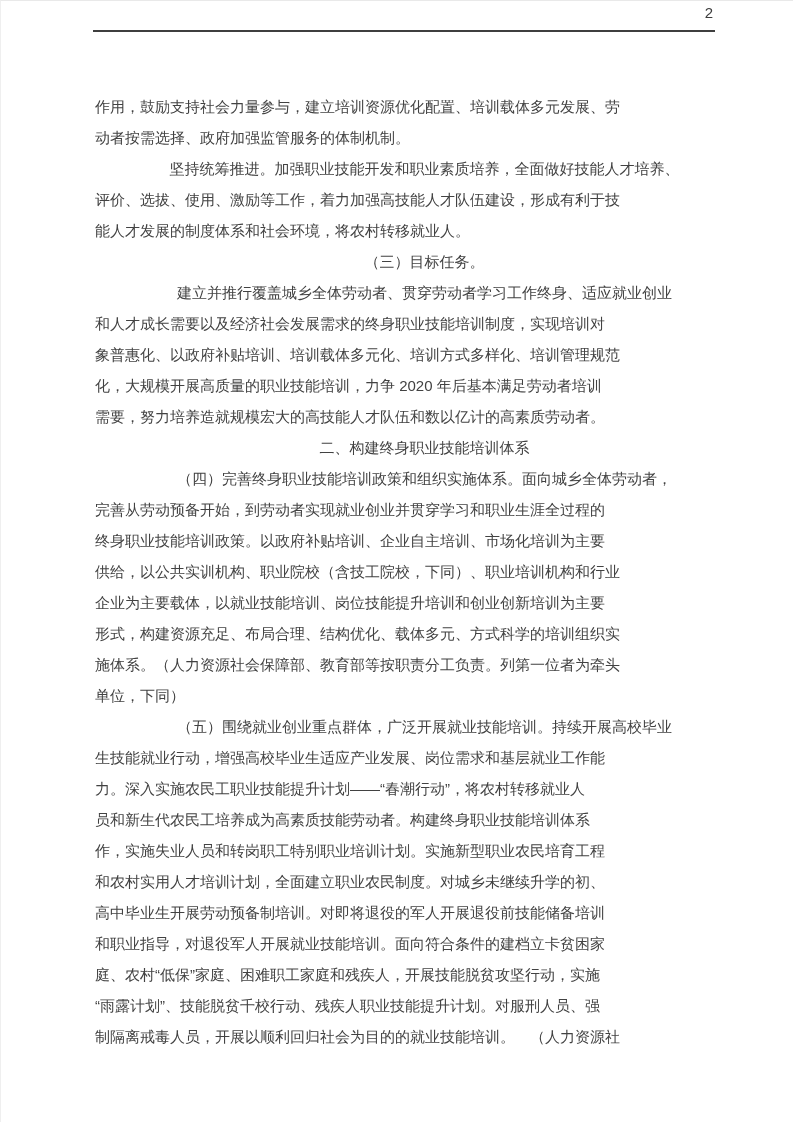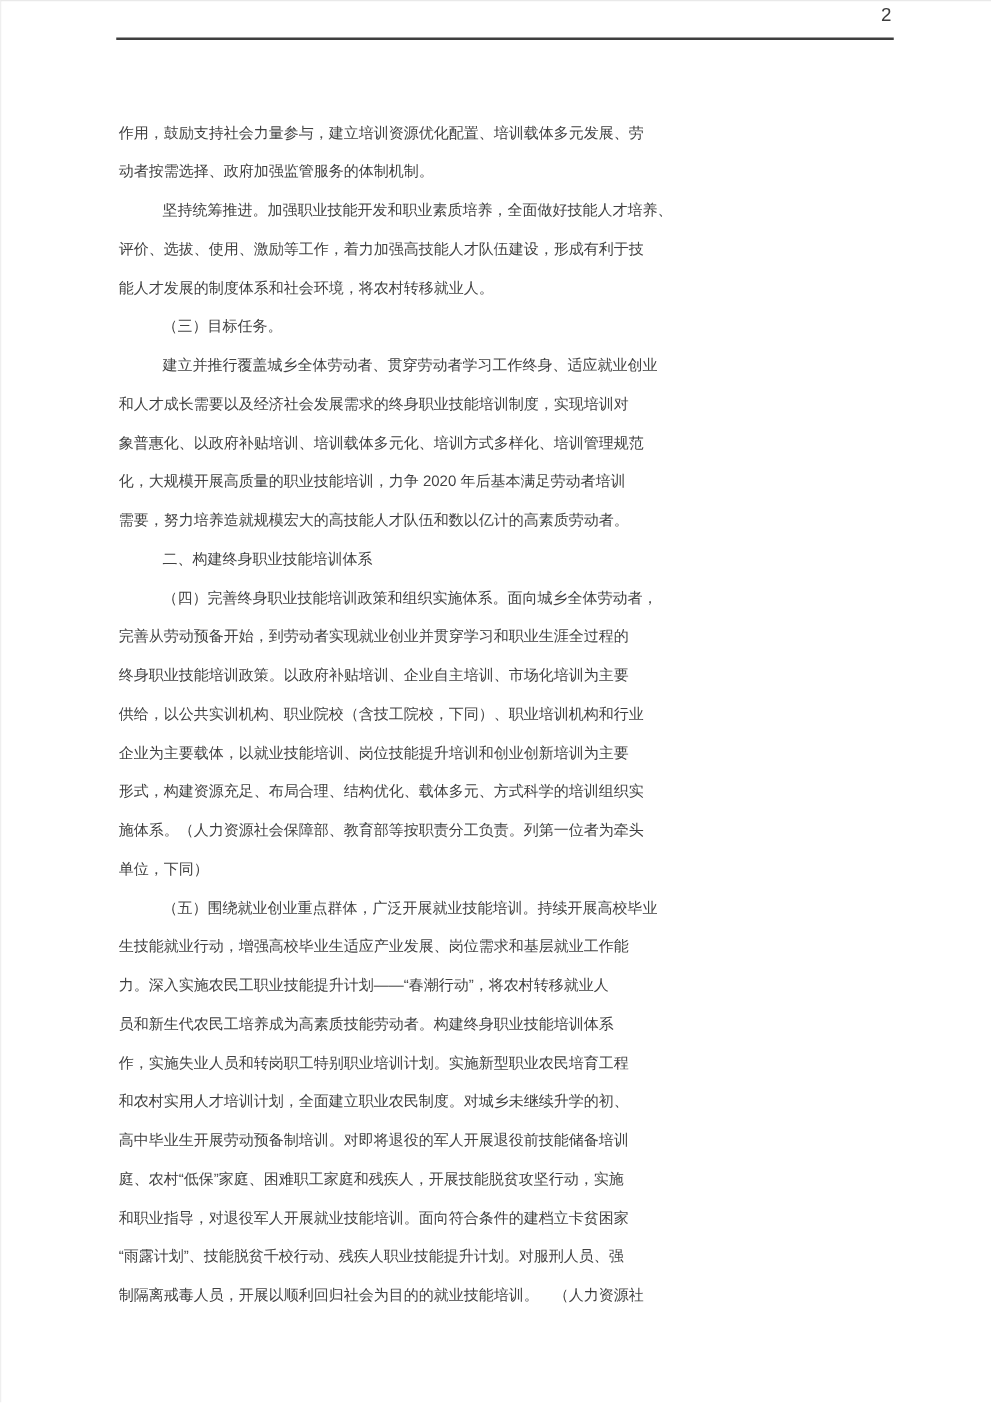--- a/index.html
+++ b/index.html
@@ -36,28 +36,29 @@
     height: 2px;
     background: #3f3f3f;
   }
   .doc-body {
     position: absolute;
     left: 94px;
     top: 90px;
     width: 624px;
   }
   .line {
-    font-size: 12px;
+    font-size: 15px;
     line-height: 31px;
     color: #424242;
     white-space: nowrap;
     letter-spacing: 0px;
   }
   .line.indent {
     padding-left: 35px;
+    text-align: center;
   }
 </style>
 </head>
 <body>
 
 <div class="page">
   <div class="page-number">2</div>
   <div class="header-rule"></div>
   <div class="doc-body" id="doc-body">
       <div class="line">作用，鼓励支持社会力量参与，建立培训资源优化配置、培训载体多元发展、劳</div>
@@ -80,18 +81,18 @@
       <div class="line">形式，构建资源充足、布局合理、结构优化、载体多元、方式科学的培训组织实</div>
       <div class="line">施体系。（人力资源社会保障部、教育部等按职责分工负责。列第一位者为牵头</div>
       <div class="line">单位，下同）</div>
       <div class="line indent">（五）围绕就业创业重点群体，广泛开展就业技能培训。持续开展高校毕业</div>
       <div class="line">生技能就业行动，增强高校毕业生适应产业发展、岗位需求和基层就业工作能</div>
       <div class="line">力。深入实施农民工职业技能提升计划——“春潮行动”，将农村转移就业人</div>
       <div class="line">员和新生代农民工培养成为高素质技能劳动者。构建终身职业技能培训体系</div>
       <div class="line">作，实施失业人员和转岗职工特别职业培训计划。实施新型职业农民培育工程</div>
       <div class="line">和农村实用人才培训计划，全面建立职业农民制度。对城乡未继续升学的初、</div>
       <div class="line">高中毕业生开展劳动预备制培训。对即将退役的军人开展退役前技能储备培训</div>
+      <div class="line">和职业指导，对退役军人开展就业技能培训。面向符合条件的建档立卡贫困家</div>
       <div class="line">庭、农村“低保”家庭、困难职工家庭和残疾人，开展技能脱贫攻坚行动，实施</div>
-      <div class="line">和职业指导，对退役军人开展就业技能培训。面向符合条件的建档立卡贫困家</div>
       <div class="line">“雨露计划”、技能脱贫千校行动、残疾人职业技能提升计划。对服刑人员、强</div>
       <div class="line">制隔离戒毒人员，开展以顺利回归社会为目的的就业技能培训。　（人力资源社</div>
     </div>
 </div>
 
 </body></html>

